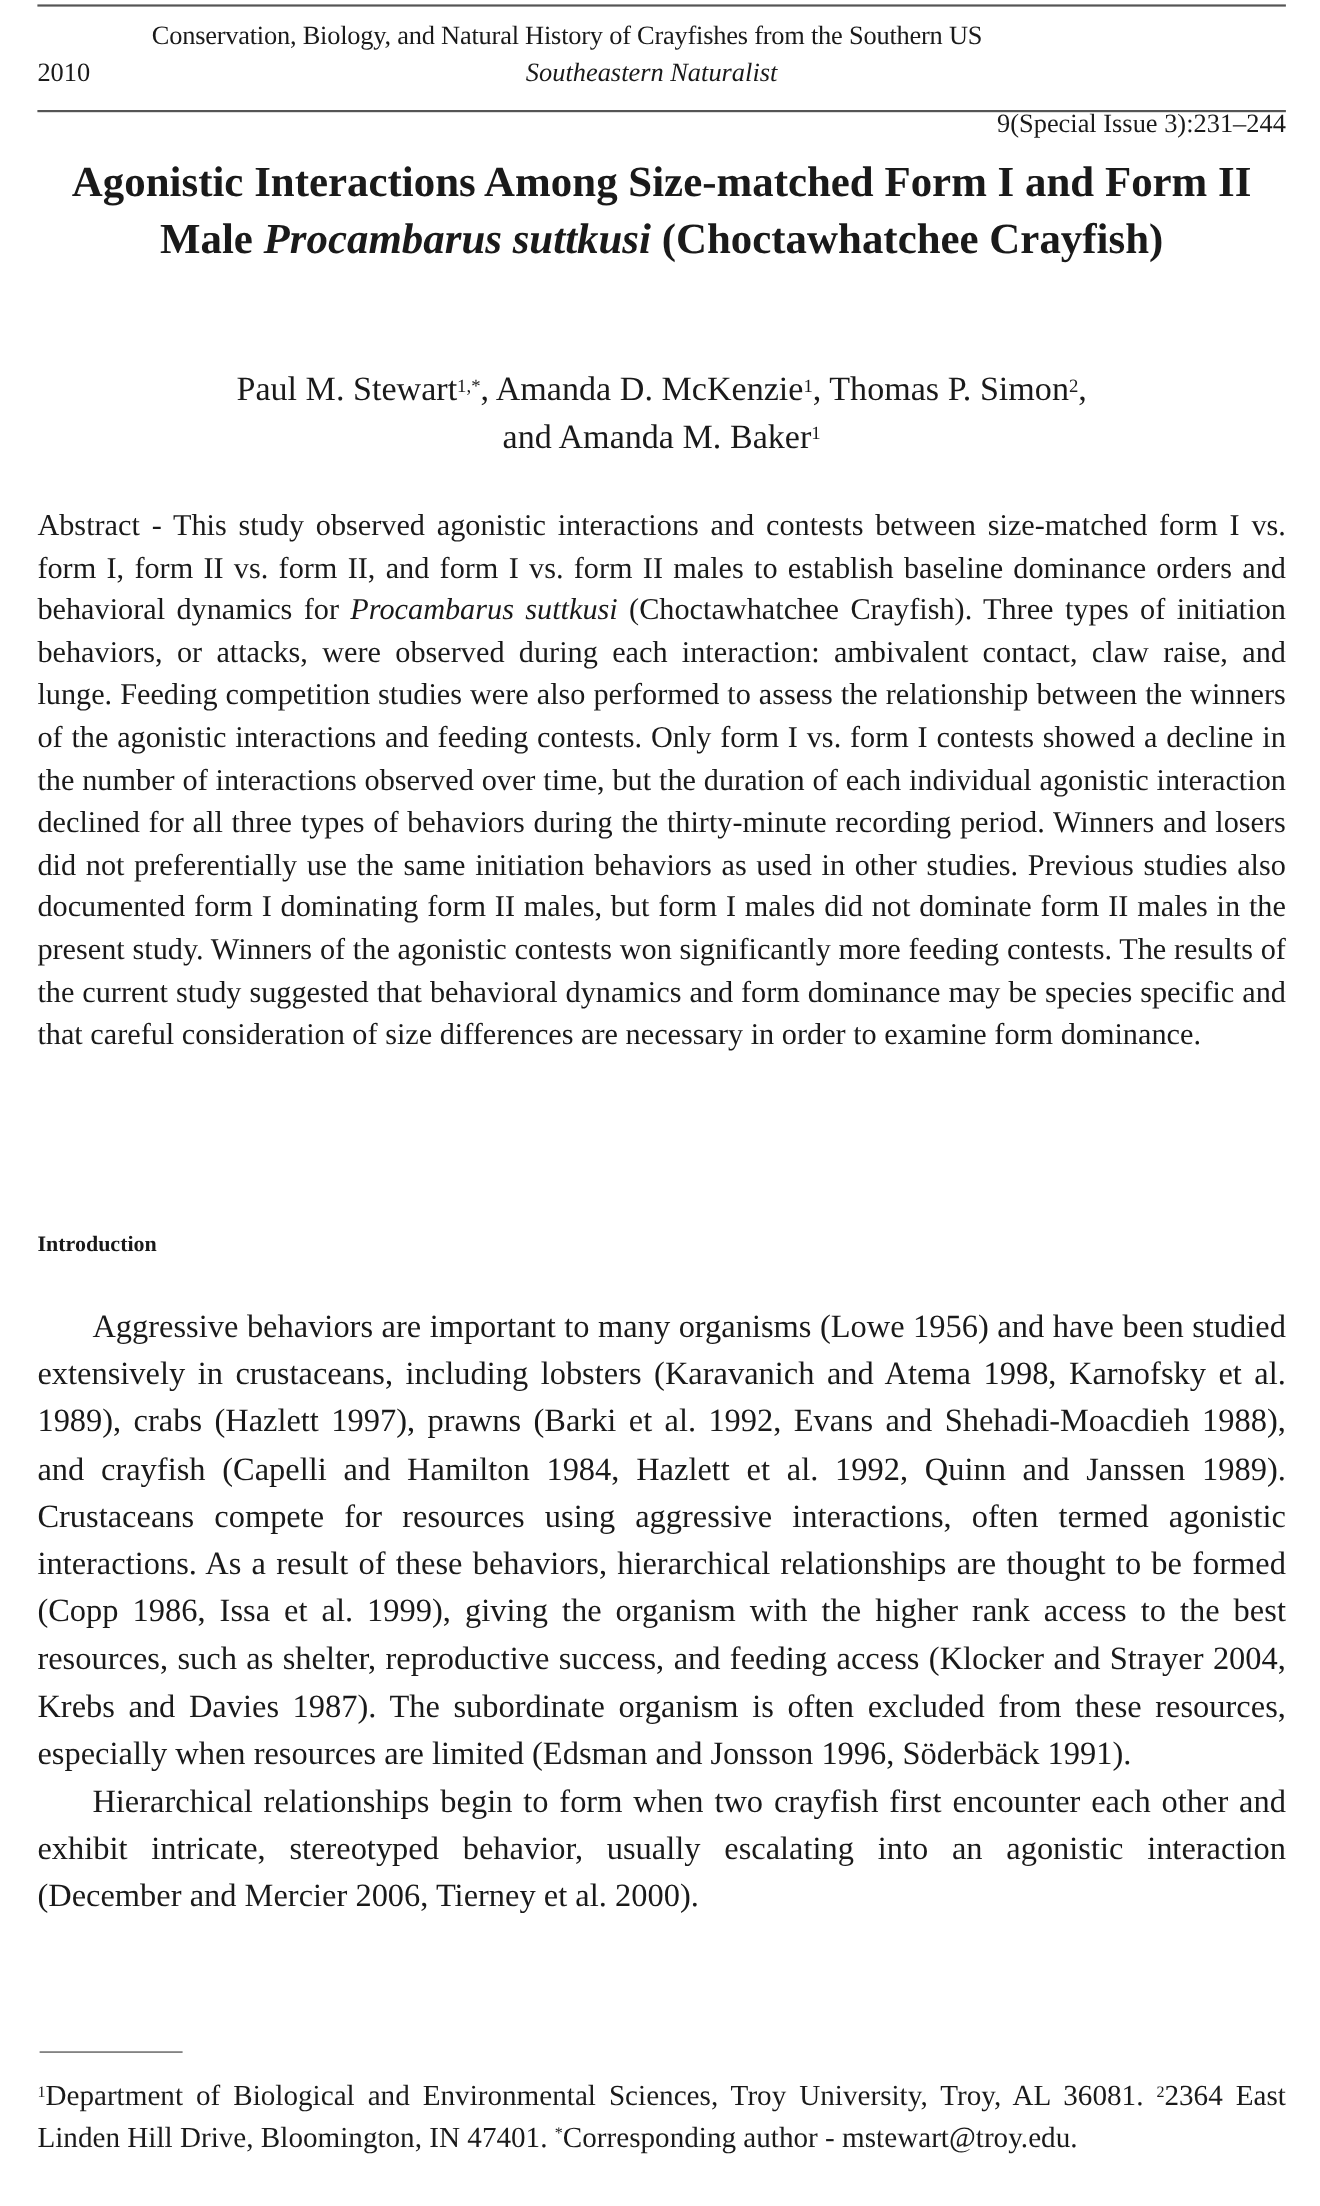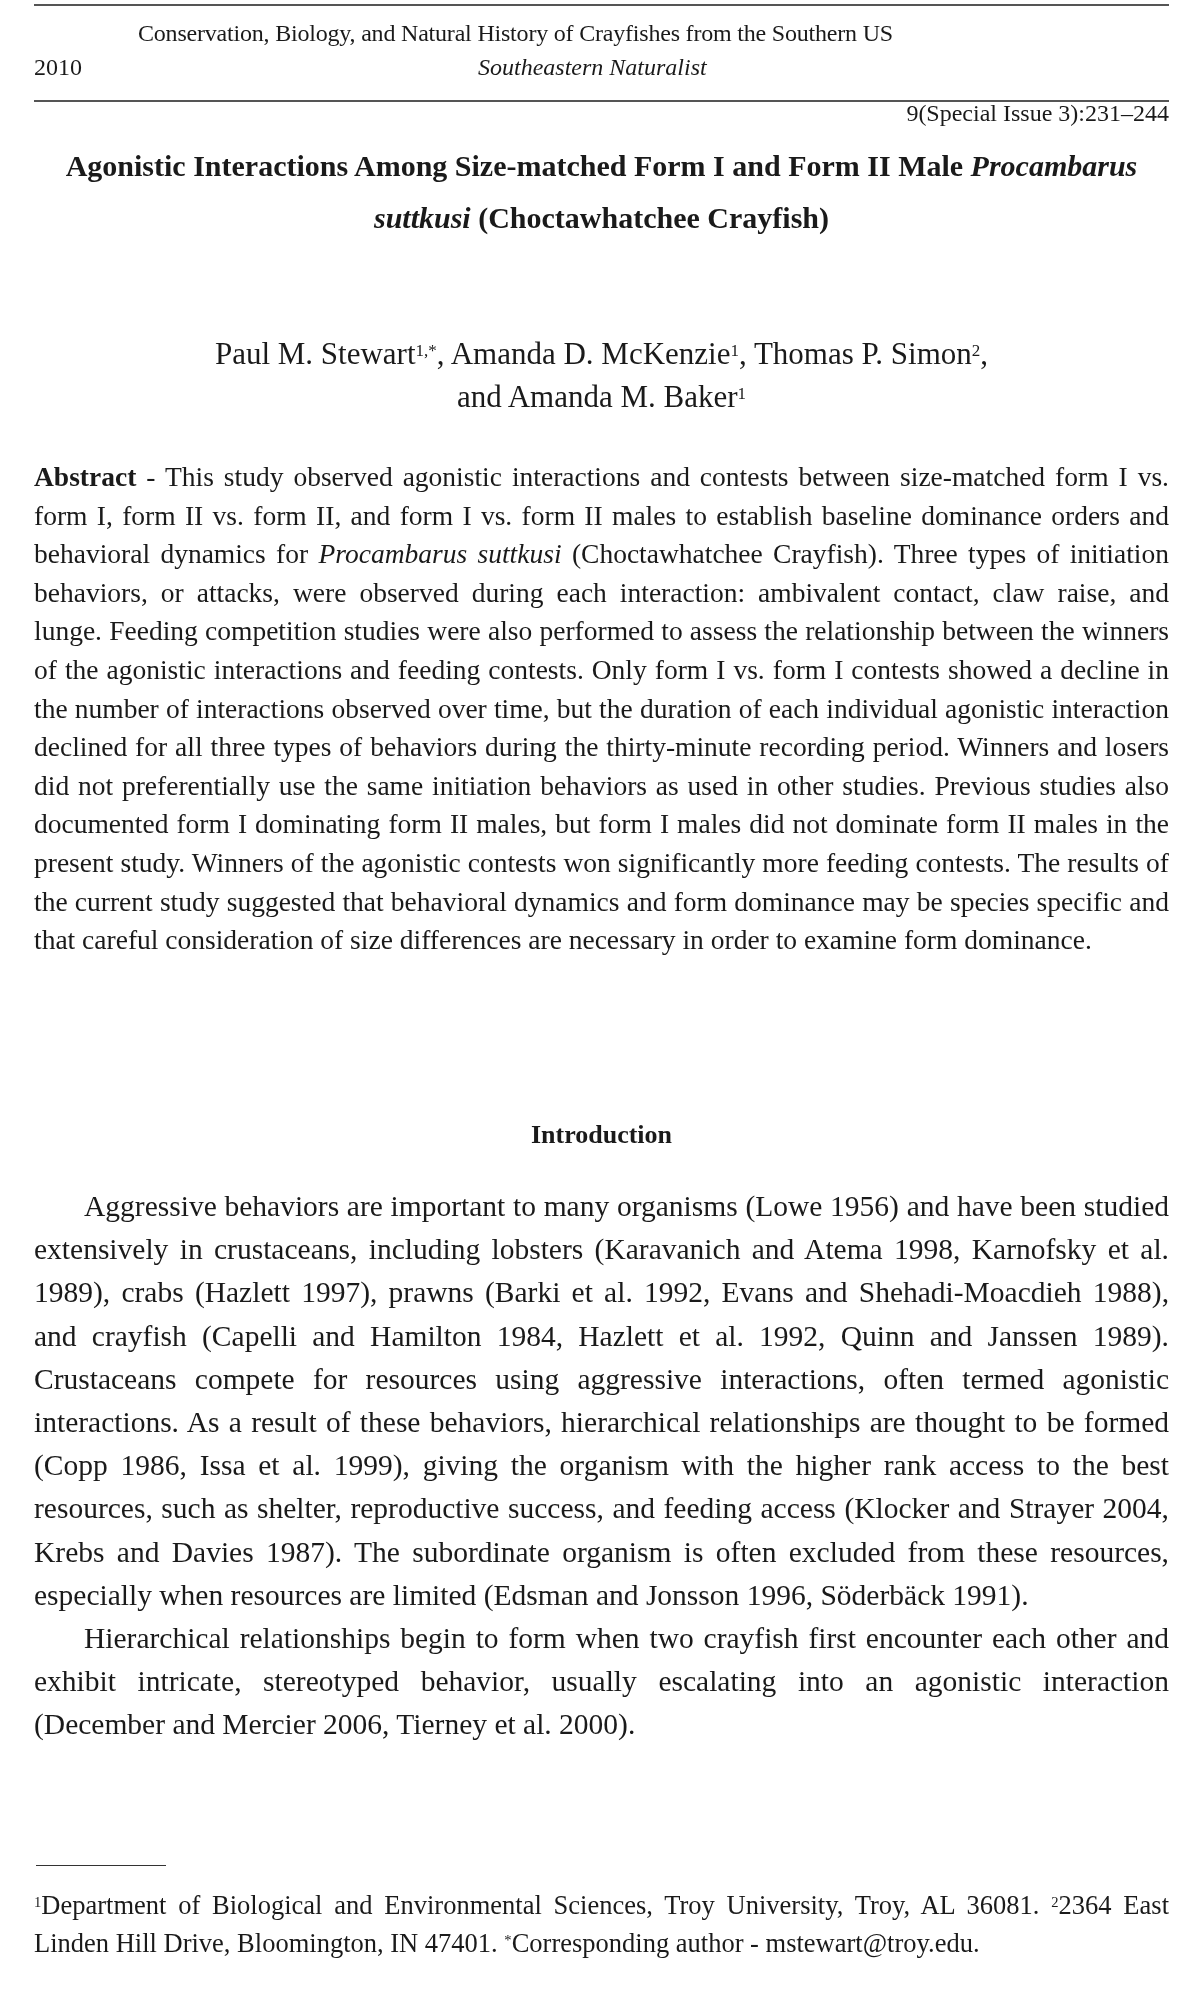--- a/index.html
+++ b/index.html
@@ -7,30 +7,30 @@
          font-family: "Liberation Serif", "DejaVu Serif", serif; }
   .page { position: absolute; left: 34px; top: 0; width: 1135px; }
   .rule { position: absolute; left: 0; width: 1135px; border-top: 2px solid #555; }
   .hdr-line1 { position: absolute; top: 20px; left: 0; width: 1135px; text-align: left;
                font-size: 24px; letter-spacing: -0.2px; }
   .hdr-line1 span { margin-left: 104px; }
   .hdr-year { position: absolute; top: 54px; left: 0; font-size: 24px; }
   .hdr-journal { position: absolute; top: 54px; left: 444px; font-style: italic; font-size: 24px; }
   .hdr-vol { position: absolute; top: 54px; right: 0; font-size: 24px; margin-top: 46px; }
   .title { position: absolute; top: 140px; left: 0; width: 1135px; text-align: center;
-           font-weight: bold; font-size: 30px; line-height: 52px; }
+           font-weight: bold; font-size: 39px; line-height: 52px; }
   .title i { font-style: italic; }
   .authors { position: absolute; top: 332px; left: 0; width: 1135px; text-align: center;
              font-size: 31px; line-height: 43px; }
   sup { font-size: 0.55em; vertical-align: top; position: relative; top: -0.2em; }
   .abstract { position: absolute; top: 458px; left: 0; width: 1135px; font-size: 27.5px;
               line-height: 38.6px; text-align: justify; }
-  .abstract b { font-weight: bold; }
-  .heading { position: absolute; top: 1120px; left: 0; width: 1135px; text-align: center;
-             font-weight: bold; font-size: 26px; }
+  .abstract b { font-weight: normal; }
+  .heading { position: absolute; top: 1120px; left: 0; width: 1135px; text-align: left;
+             font-weight: bold; font-size: 20px; }
   .intro { position: absolute; top: 1185px; left: 0; width: 1135px; font-size: 29.5px;
            line-height: 43.2px; text-align: justify; }
   .intro p { margin: 0; text-indent: 50px; }
   .fn-rule { position: absolute; top: 1865px; left: 2px; width: 130px; border-top: 1.5px solid #333; }
   .footnote { position: absolute; top: 1886px; left: 0; width: 1135px; font-size: 26.5px;
               line-height: 38px; text-align: justify; }
 </style>
 </head>
 <body>
 

